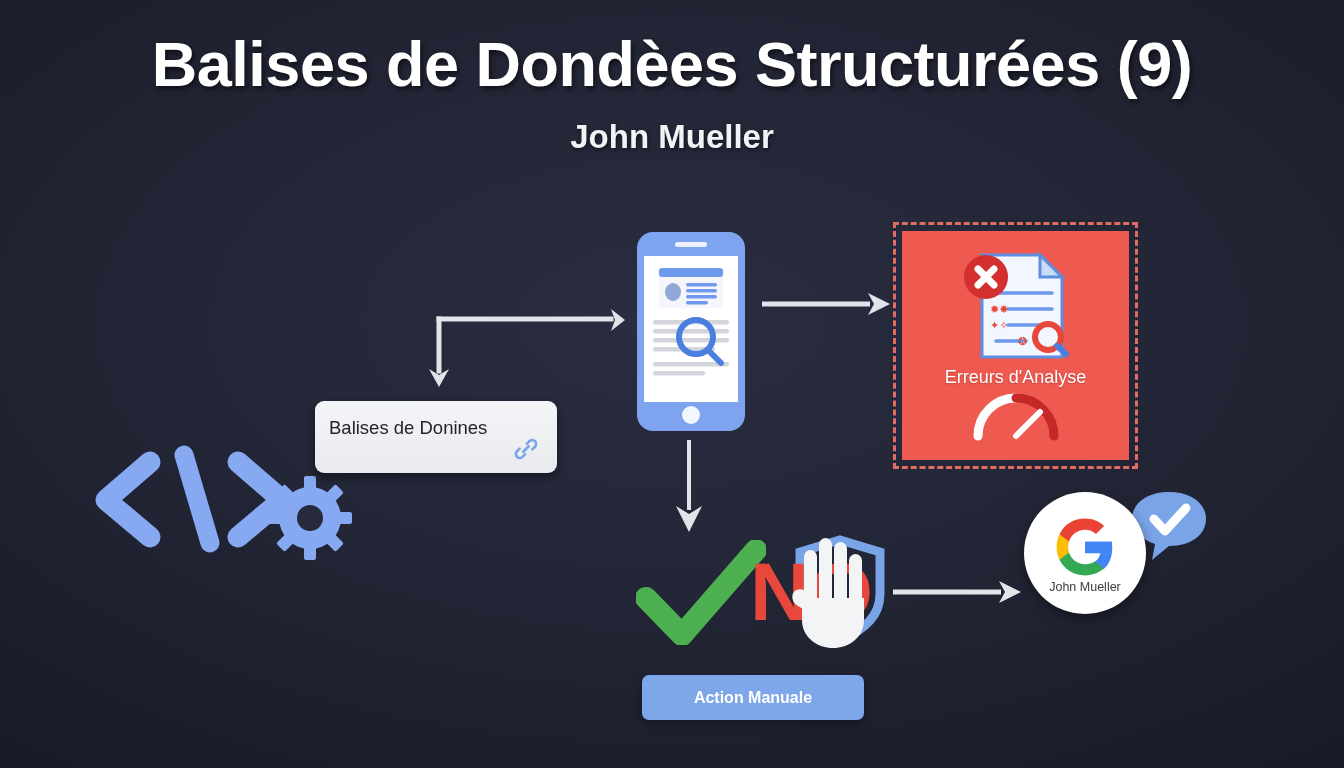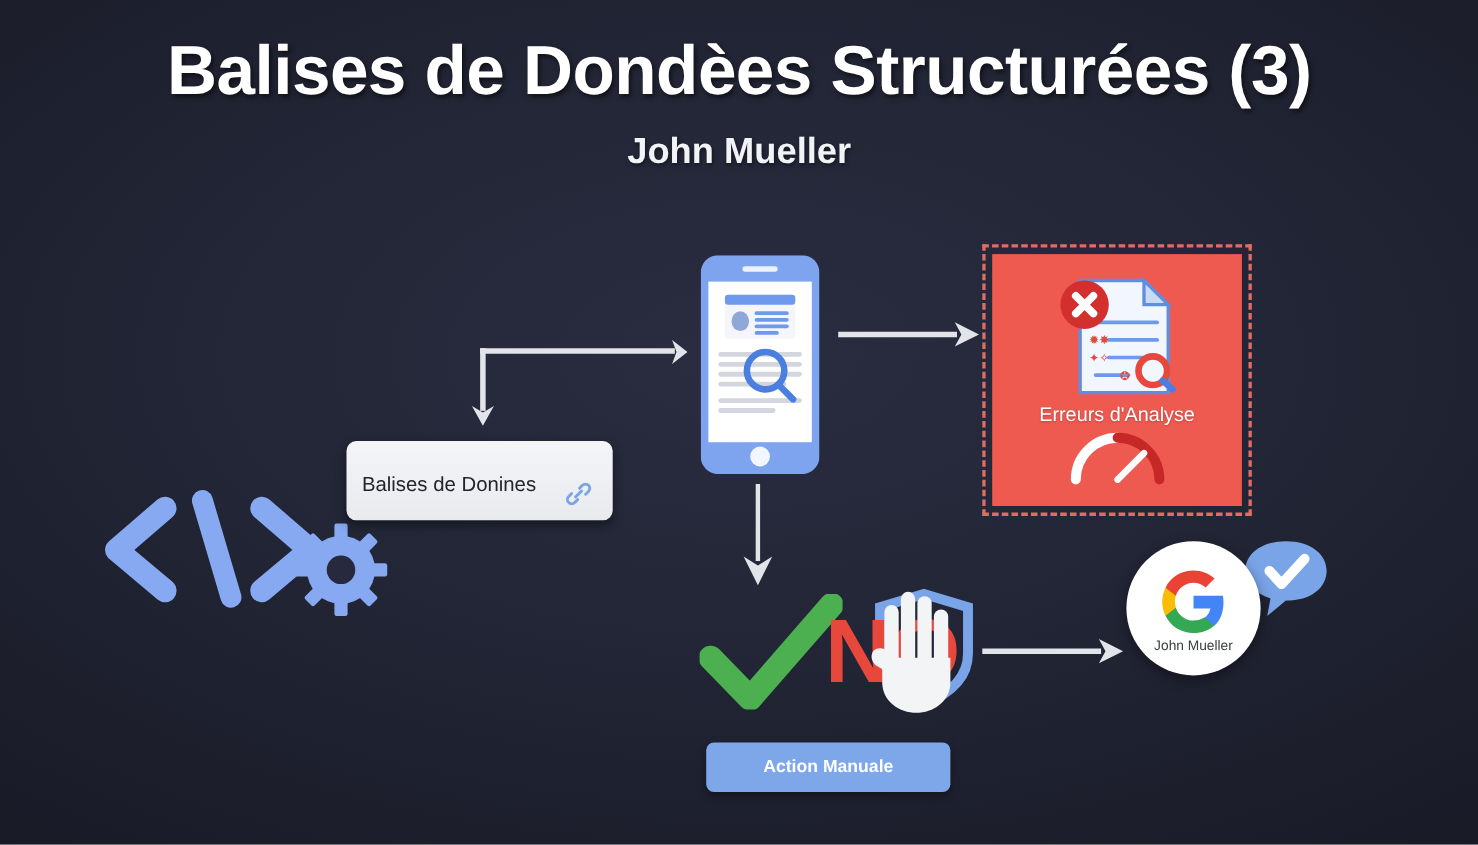--- a/index.html
+++ b/index.html
@@ -35,21 +35,21 @@
   
   #code-icon { position: absolute; left: 88px; top: 415px; width: 280px; height: 150px; }
 
   
   #label-card {
     position: absolute; left: 315px; top: 401px;
     width: 242px; height: 72px;
     background: linear-gradient(180deg, #f4f5f7 0%, #e9eaee 100%);
     border-radius: 9px;
     box-shadow: 0 4px 10px rgba(0,0,0,.45);
-    padding: 26px 14px;
+    padding: 14px 14px;
   }
   #label-card .txt {
     font-size: 18.5px; line-height: 26px; color: #23242c;
     width: 180px;
   }
   #label-card .link-ico { position: absolute; right: 18px; bottom: 11px; width: 26px; height: 26px; }
 
   
   #phone { position: absolute; left: 637px; top: 232px; width: 108px; height: 199px; }
 
@@ -104,21 +104,21 @@
   #arrow-elbow { left: 425px; top: 305px; width: 200px; height: 90px; }
   #arrow-phone-red { left: 762px; top: 292px; width: 128px; height: 24px; }
   #arrow-phone-down { left: 672px; top: 440px; width: 34px; height: 92px; }
   #arrow-no-avatar { left: 893px; top: 580px; width: 128px; height: 24px; }
 </style>
 </head>
 <body>
 
 <div id="slide">
 
-  <div id="title">Balises de Dondèes Structurées (3)</div>
+  <div id="title">Balises de Dondèes Structurées (9)</div>
   <div id="subtitle">John Mueller</div>
 
   <svg id="code-icon" viewBox="0 0 280 150">
     <g stroke="#86a9f2" stroke-width="21" stroke-linecap="round" stroke-linejoin="round" fill="none">
       <polyline points="62,47 18,85 62,122"></polyline>
       <polyline points="150,47 194,85 150,122"></polyline>
       <line x1="122" y1="128" x2="96" y2="40" stroke-width="19"></line>
     </g>
     <g fill="#86a9f2" transform="translate(222,103)">
       <circle cx="0" cy="0" r="31"></circle>

